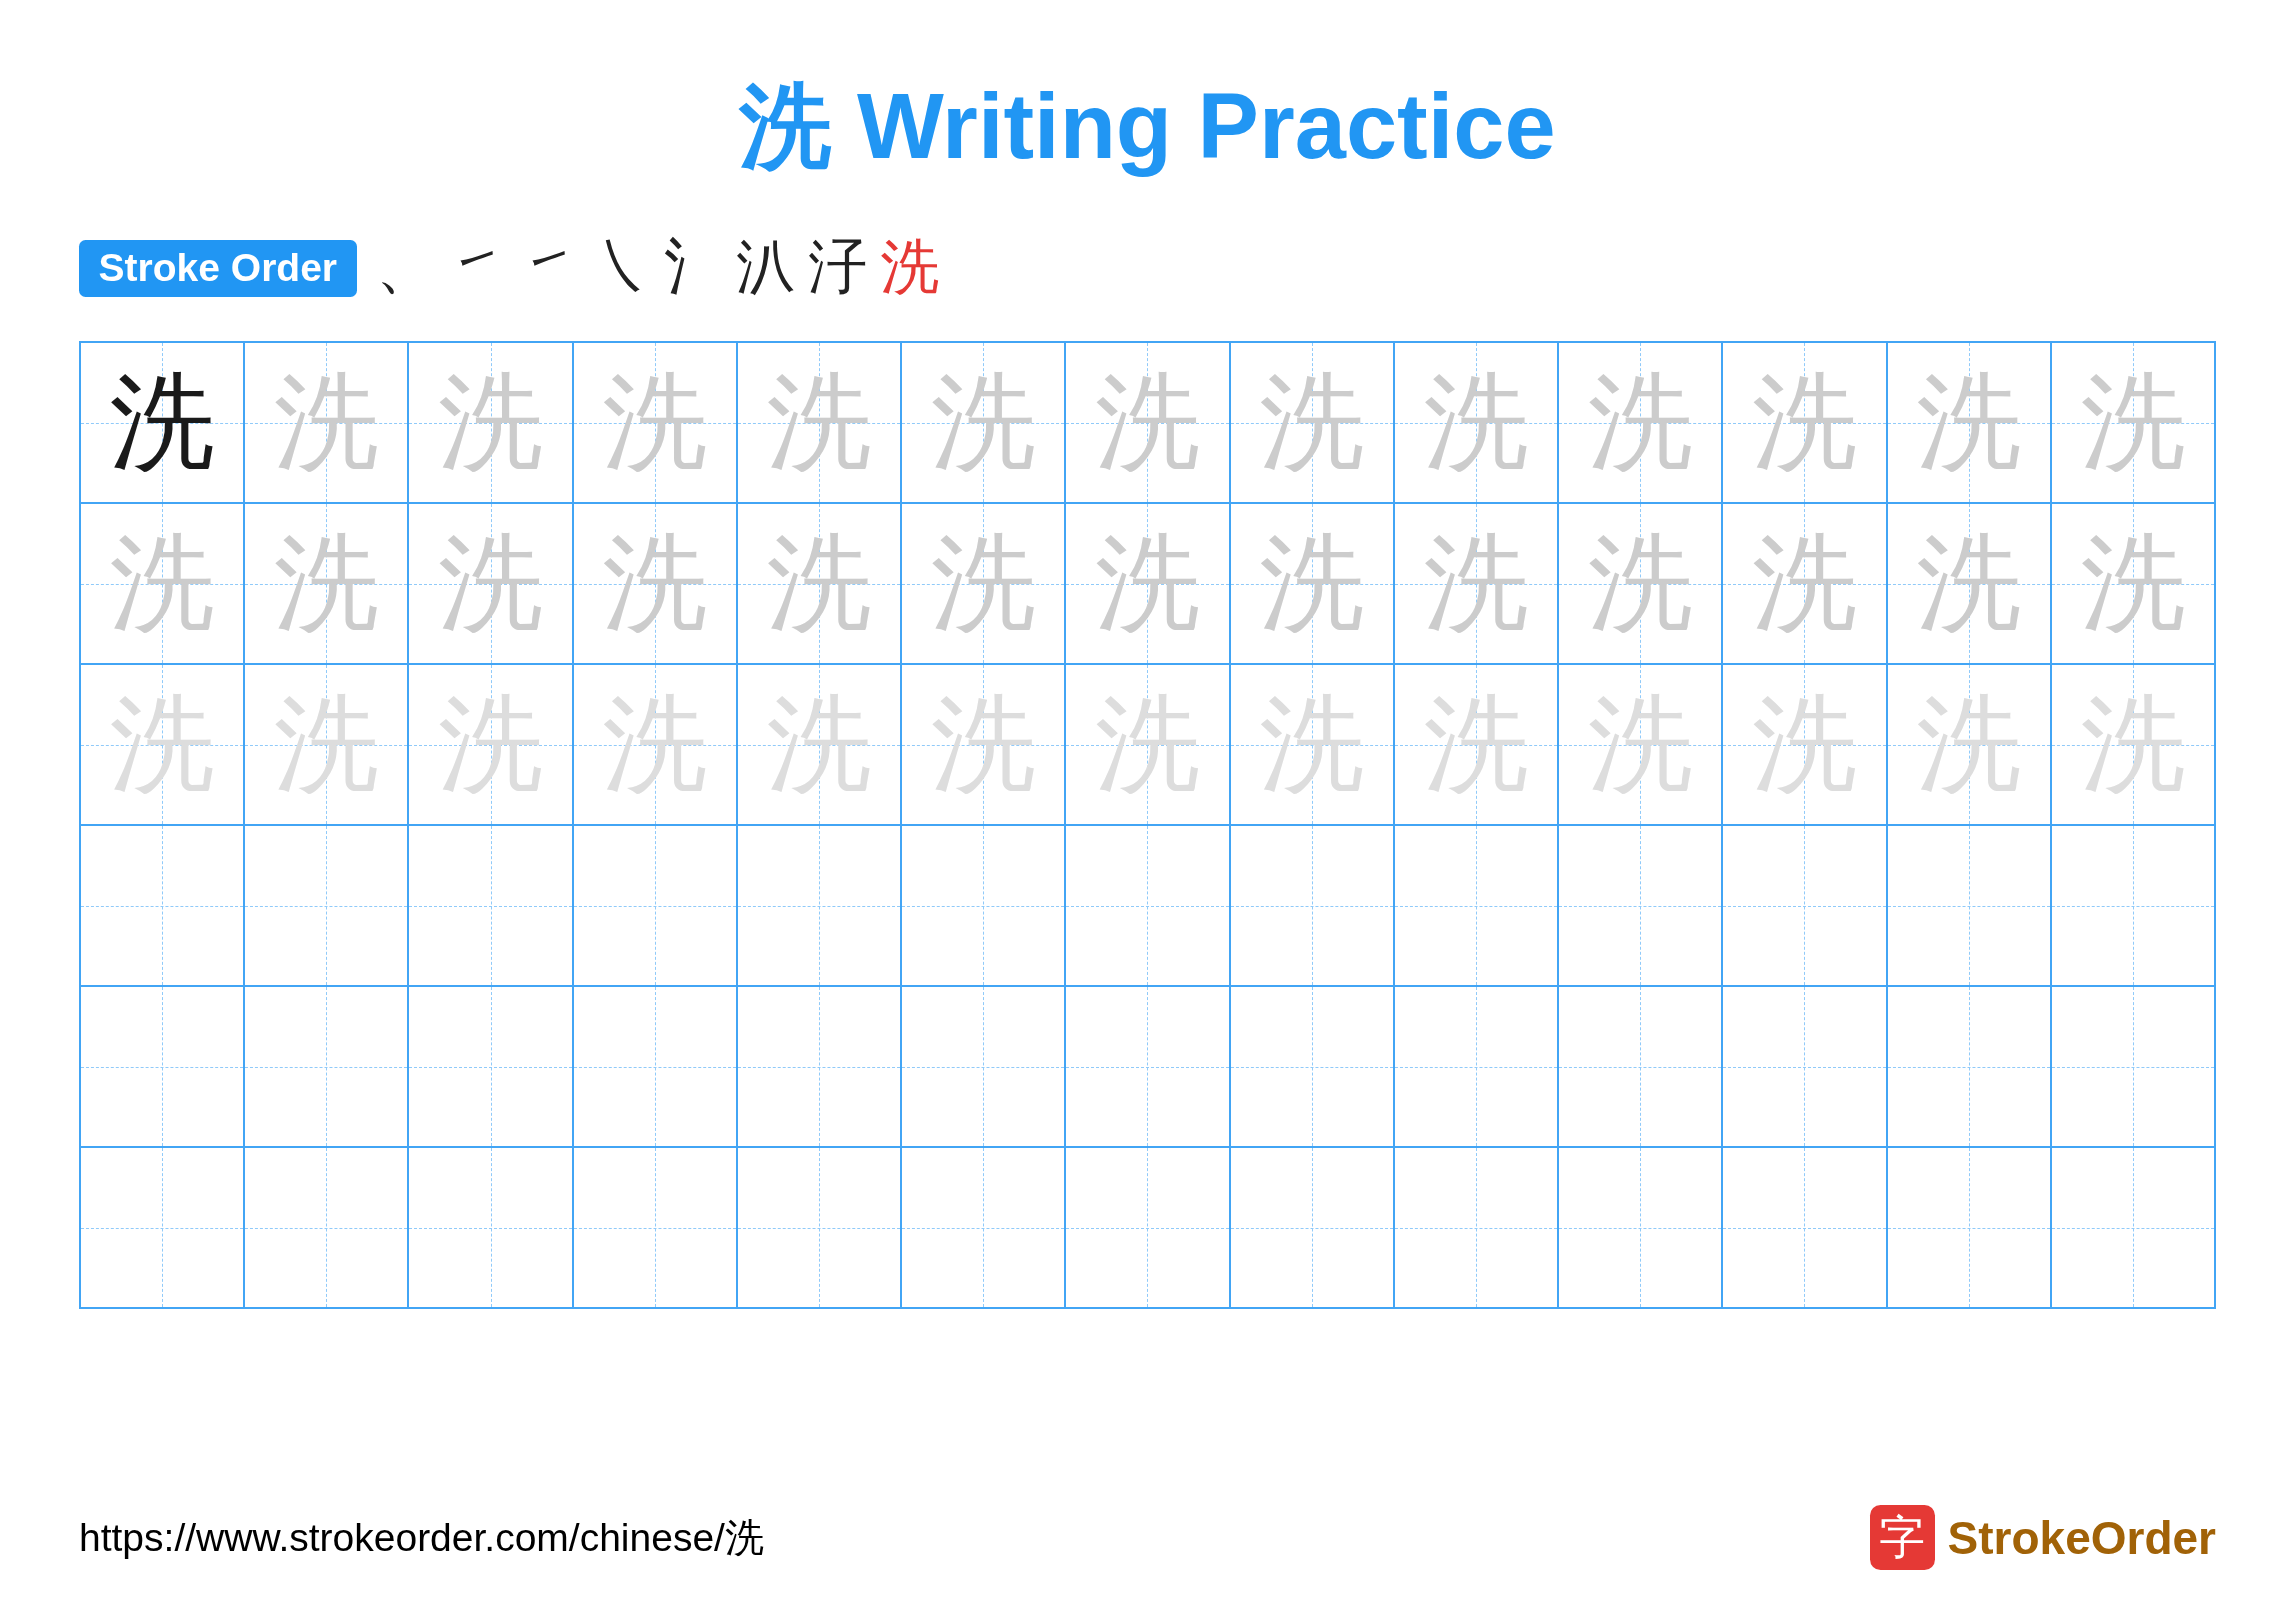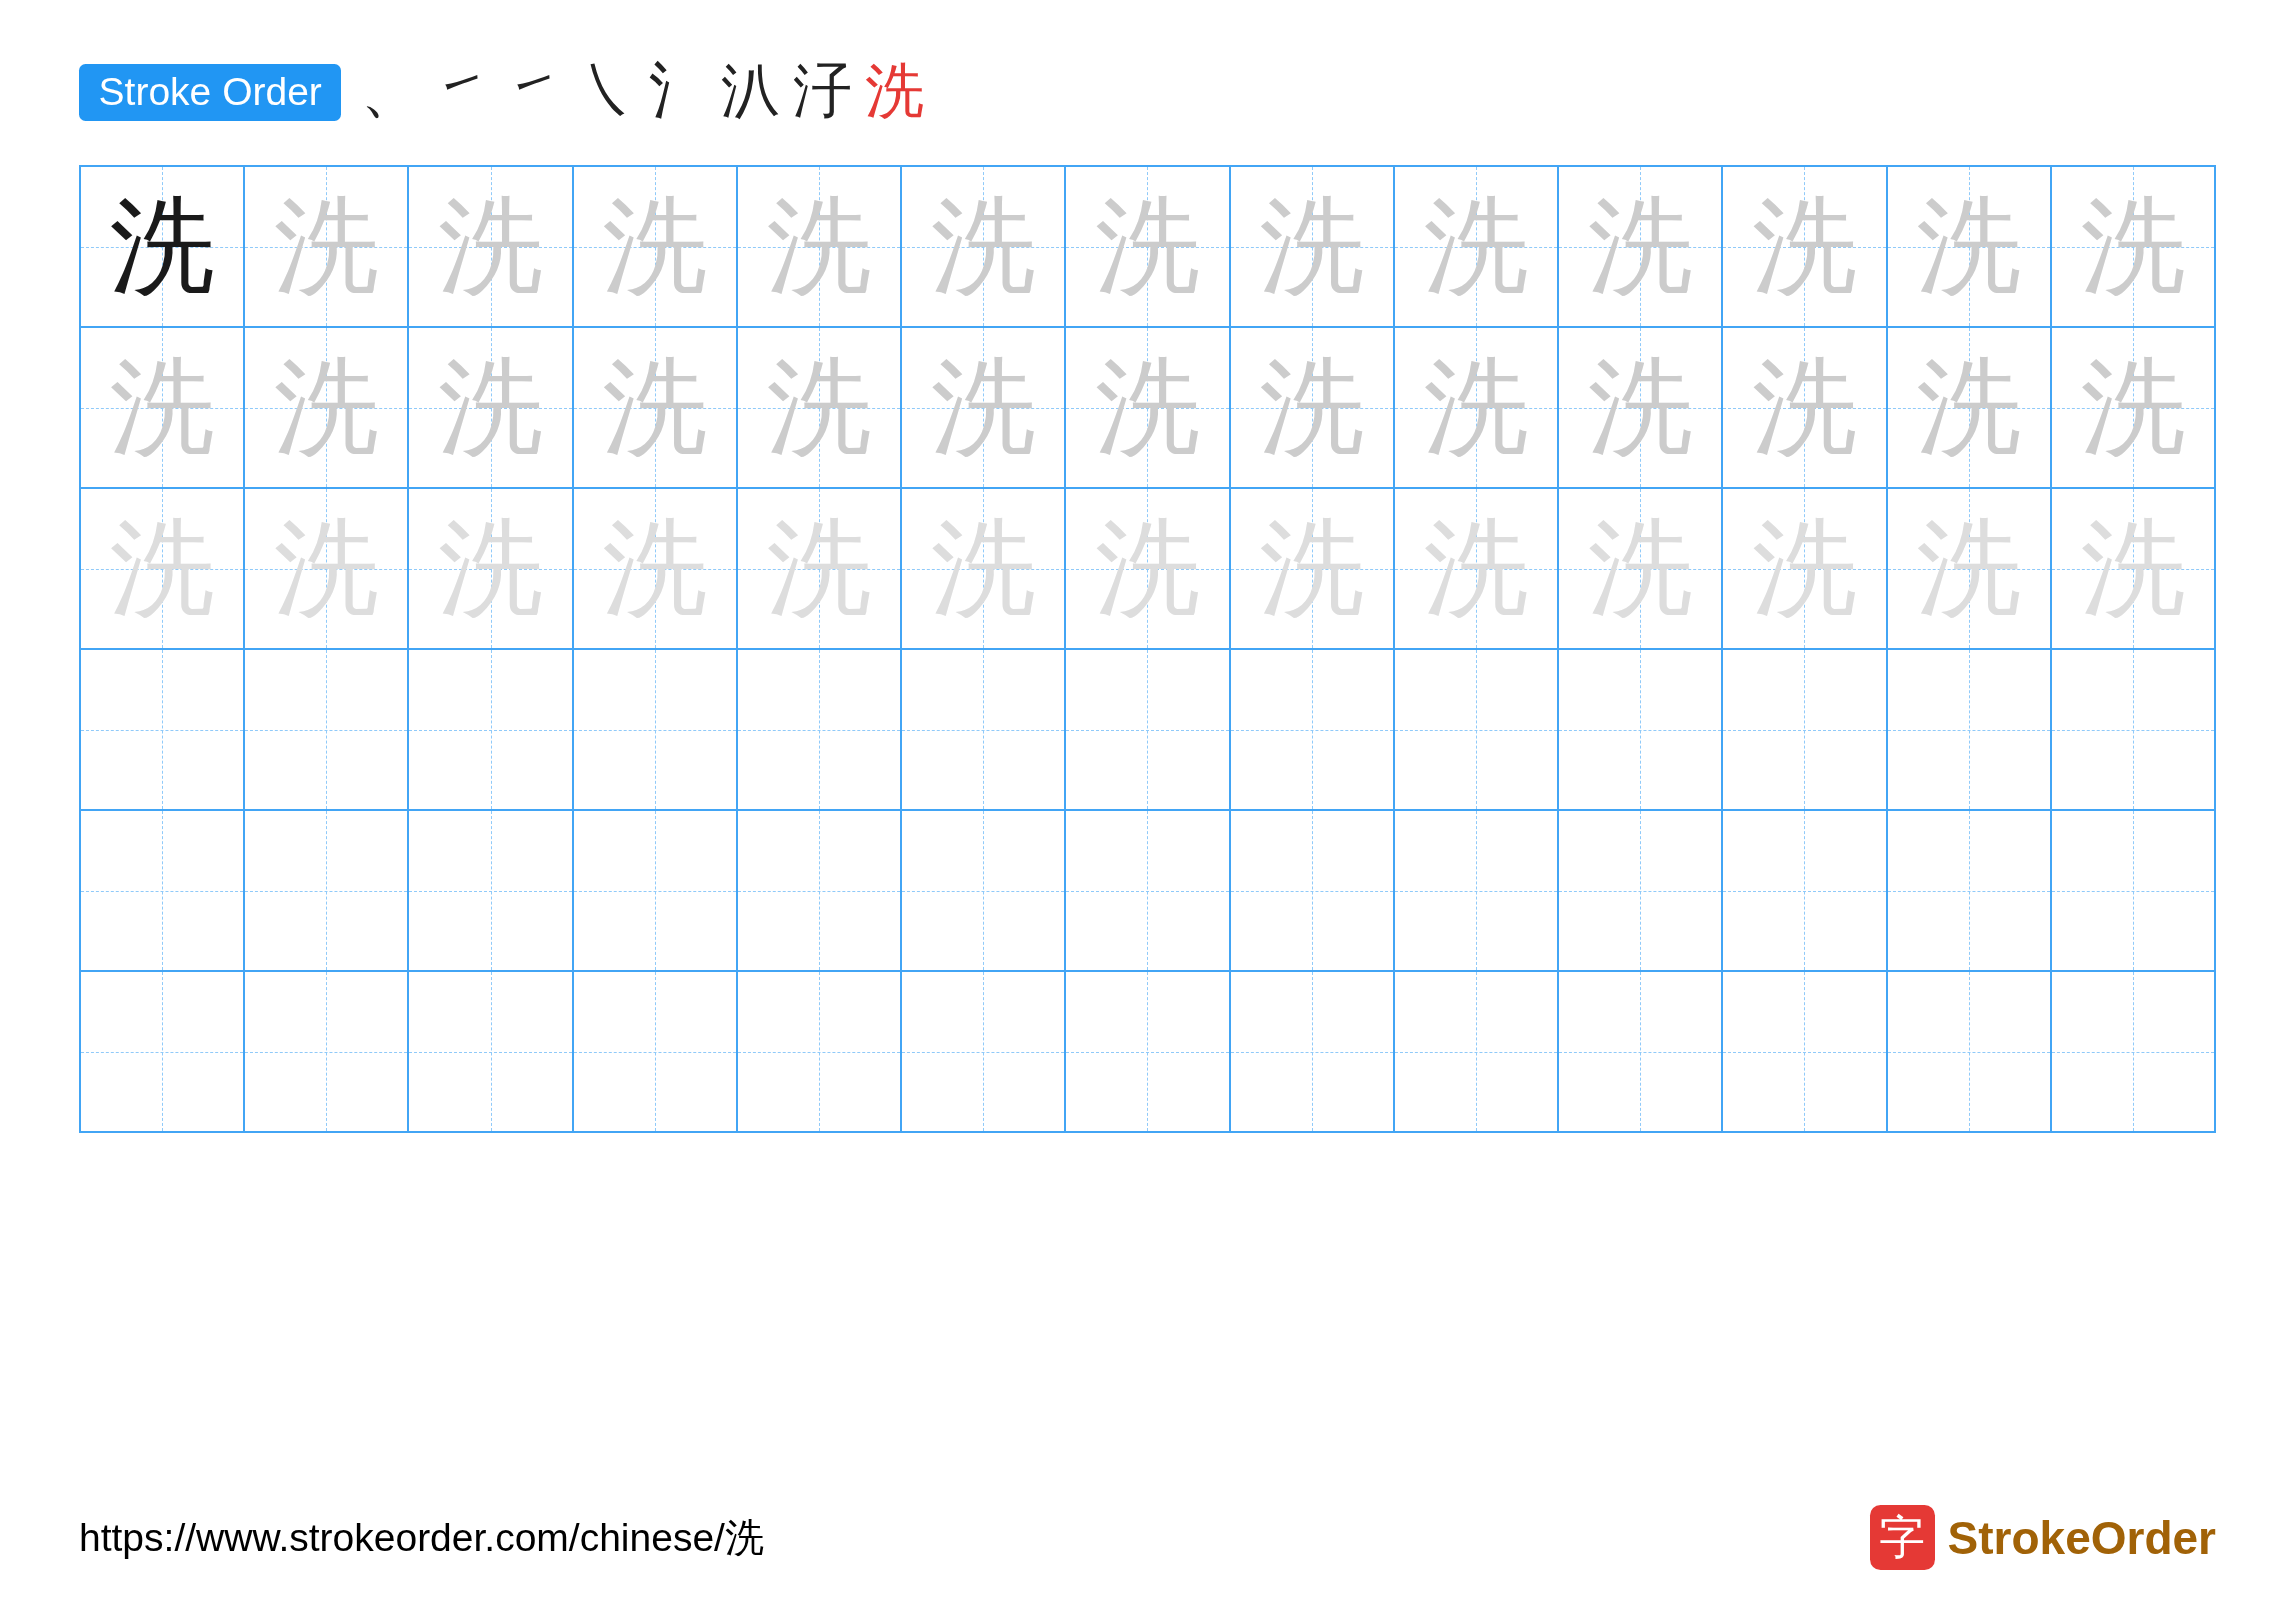--- a/index.html
+++ b/index.html
@@ -35,21 +35,21 @@
       align-items: center;
       margin-bottom: 33px;
       gap: 19.6px;
     }
 
     .stroke-order-badge {
       background: #2196F3;
       color: white;
       font-size: 39px;
       font-family: Arial, sans-serif;
-      font-weight: normal;
+      font-weight: bold;
       padding: 6.5px 19.6px;
       border-radius: 6.5px;
       white-space: nowrap;
     }
 
     .stroke-sequence {
       display: flex;
       align-items: center;
       gap: 13px;
       font-size: 59px;
@@ -164,20 +164,21 @@
       font-size: 46px;
       font-weight: bold;
       color: #a16207;
     }
   </style>
 </head>
 <body>
 
 <div class="page">
 
+  <h1 class="title">洗 Writing Practice</h1>
 
   <div class="stroke-order-row">
     <span class="stroke-order-badge">Stroke Order</span>
     <div class="stroke-sequence">
       <span>、</span>
       <span>㇀</span>
       <span>㇀</span>
       <span>㇏</span>
       <span>氵</span>
       <span>汃</span>

